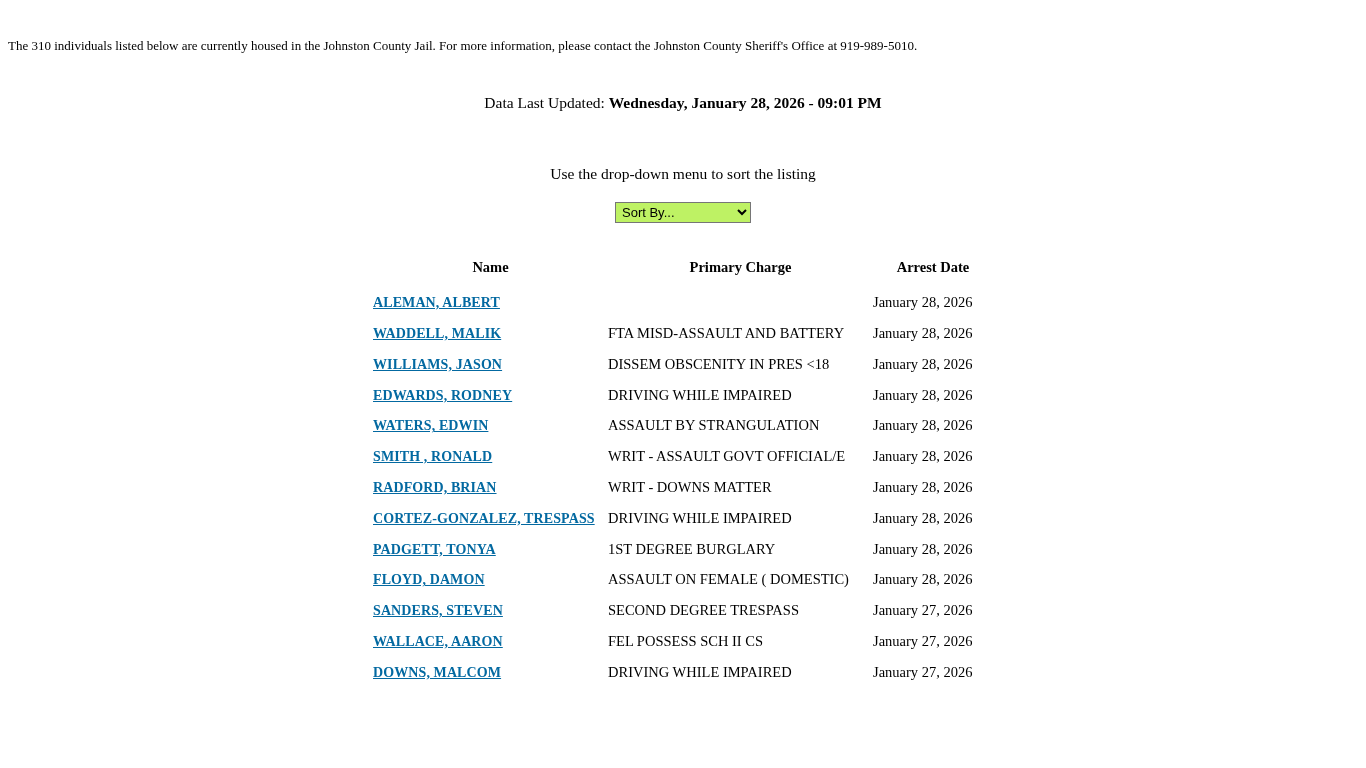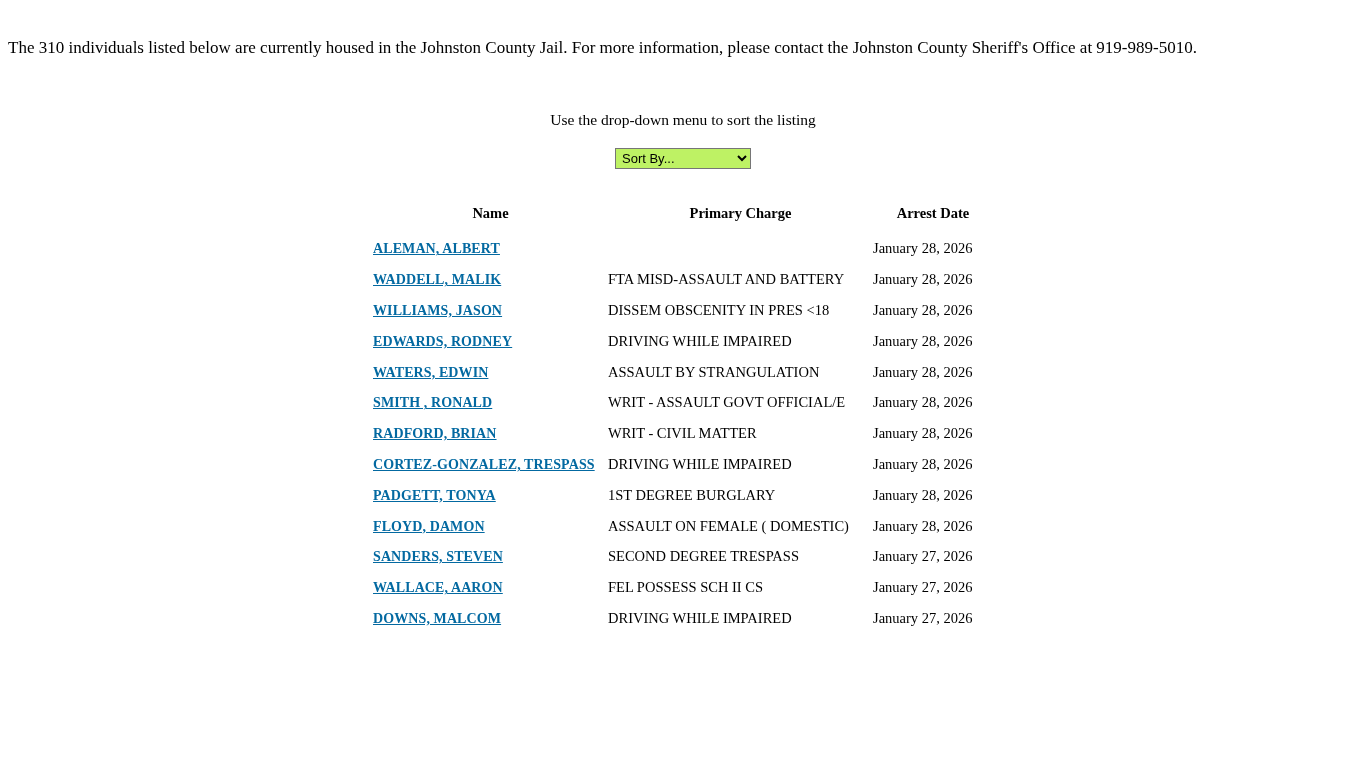--- a/index.html
+++ b/index.html
@@ -21,21 +21,21 @@
   }
   h1.page-title {
     font-family: "Liberation Serif", "DejaVu Serif", serif;
     font-size: 32px;
     font-weight: bold;
     margin: 14px 0 0 0;
     line-height: 1.15;
     letter-spacing: 0px;
   }
   p.intro {
-    font-size: 17px;
+    font-size: 13px;
     margin: 30px 0 0 0;
     line-height: 1.2;
   }
   p.updated {
     font-size: 15.5px;
     margin: 40px 0 0 0;
     text-align: center;
     line-height: 1.2;
   }
   p.updated .updated-value {
@@ -105,20 +105,21 @@
   }
 </style>
 </head>
 <body>
 
 <div class="page">
 
 
   <p class="intro">The 310 individuals listed below are currently housed in the Johnston County Jail. For more information, please contact the Johnston County Sheriff's Office at 919-989-5010.</p>
 
+  <p class="updated"><span>Data Last Updated:</span> <span class="updated-value">Wednesday, January 28, 2026 - 09:01 PM</span></p>
 
   <p class="sort-instruction">Use the drop-down menu to sort the listing</p>
 
   <div class="sort-wrap">
     <select class="sort-select">
       <option>Sort By...</option>
     </select>
   </div>
 
   <table class="inmate-table">
@@ -160,21 +161,21 @@
           <td class="cell-charge">ASSAULT BY STRANGULATION</td>
           <td class="cell-date">January 28, 2026</td>
         </tr>
         <tr>
           <td class="cell-name"><a class="inmate-link" href="#">SMITH , RONALD</a></td>
           <td class="cell-charge">WRIT - ASSAULT GOVT OFFICIAL/E</td>
           <td class="cell-date">January 28, 2026</td>
         </tr>
         <tr>
           <td class="cell-name"><a class="inmate-link" href="#">RADFORD, BRIAN</a></td>
-          <td class="cell-charge">WRIT - CIVIL MATTER</td>
+          <td class="cell-charge">WRIT - DOWNS MATTER</td>
           <td class="cell-date">January 28, 2026</td>
         </tr>
         <tr>
           <td class="cell-name"><a class="inmate-link" href="#">CORTEZ-GONZALEZ, TRESPASS</a></td>
           <td class="cell-charge">DRIVING WHILE IMPAIRED</td>
           <td class="cell-date">January 28, 2026</td>
         </tr>
         <tr>
           <td class="cell-name"><a class="inmate-link" href="#">PADGETT, TONYA</a></td>
           <td class="cell-charge">1ST DEGREE BURGLARY</td>

